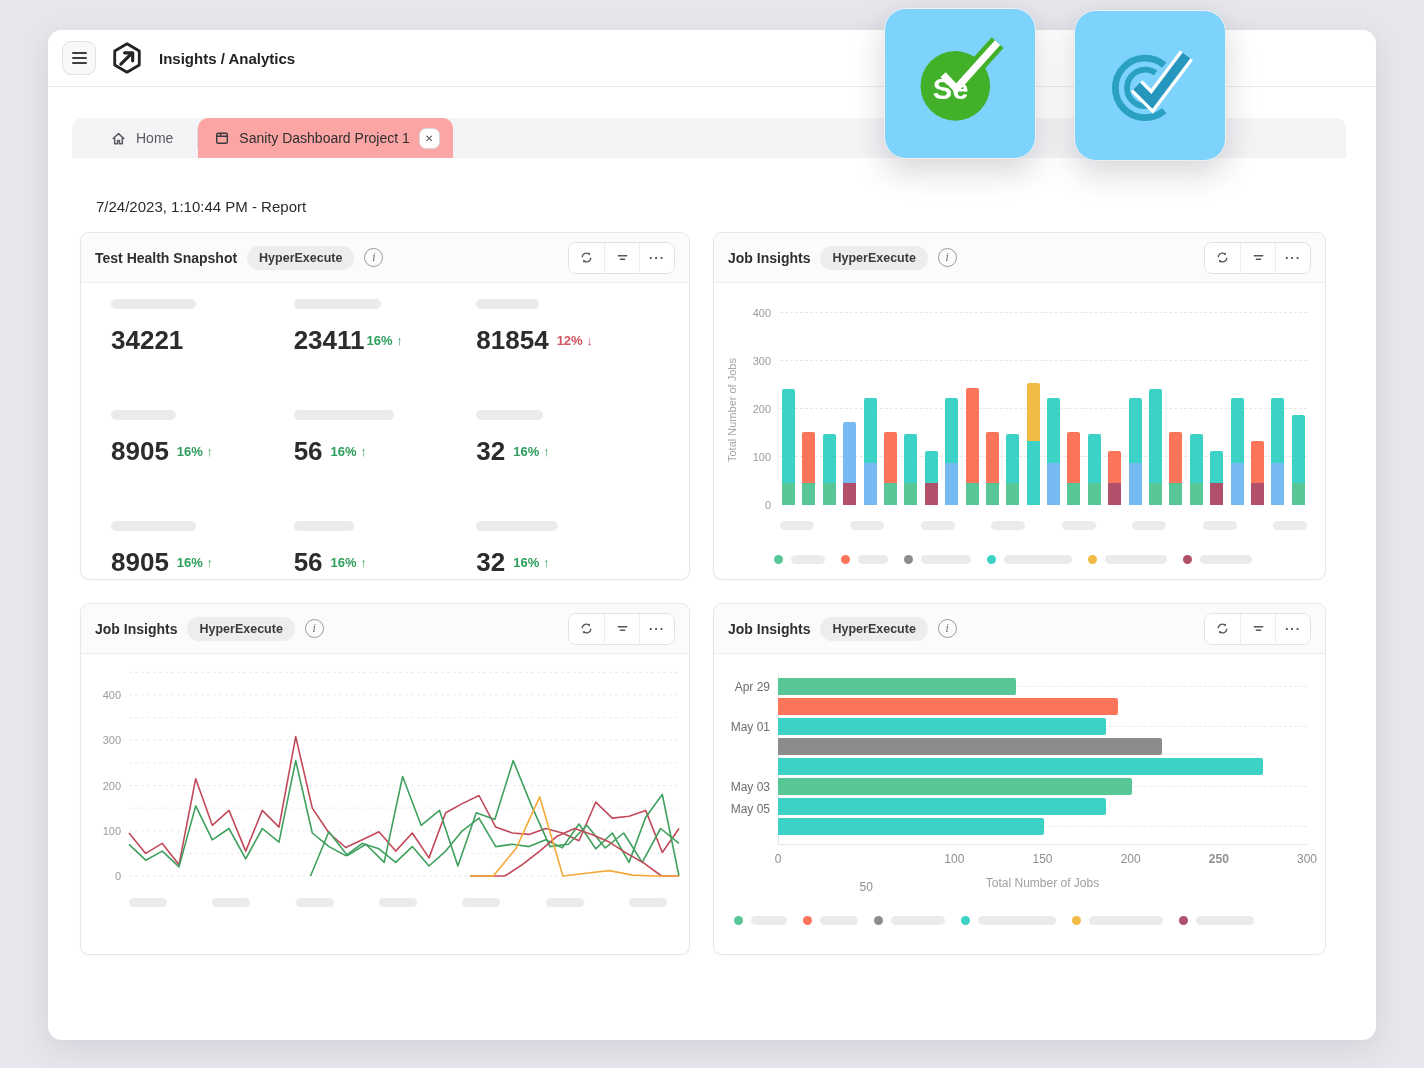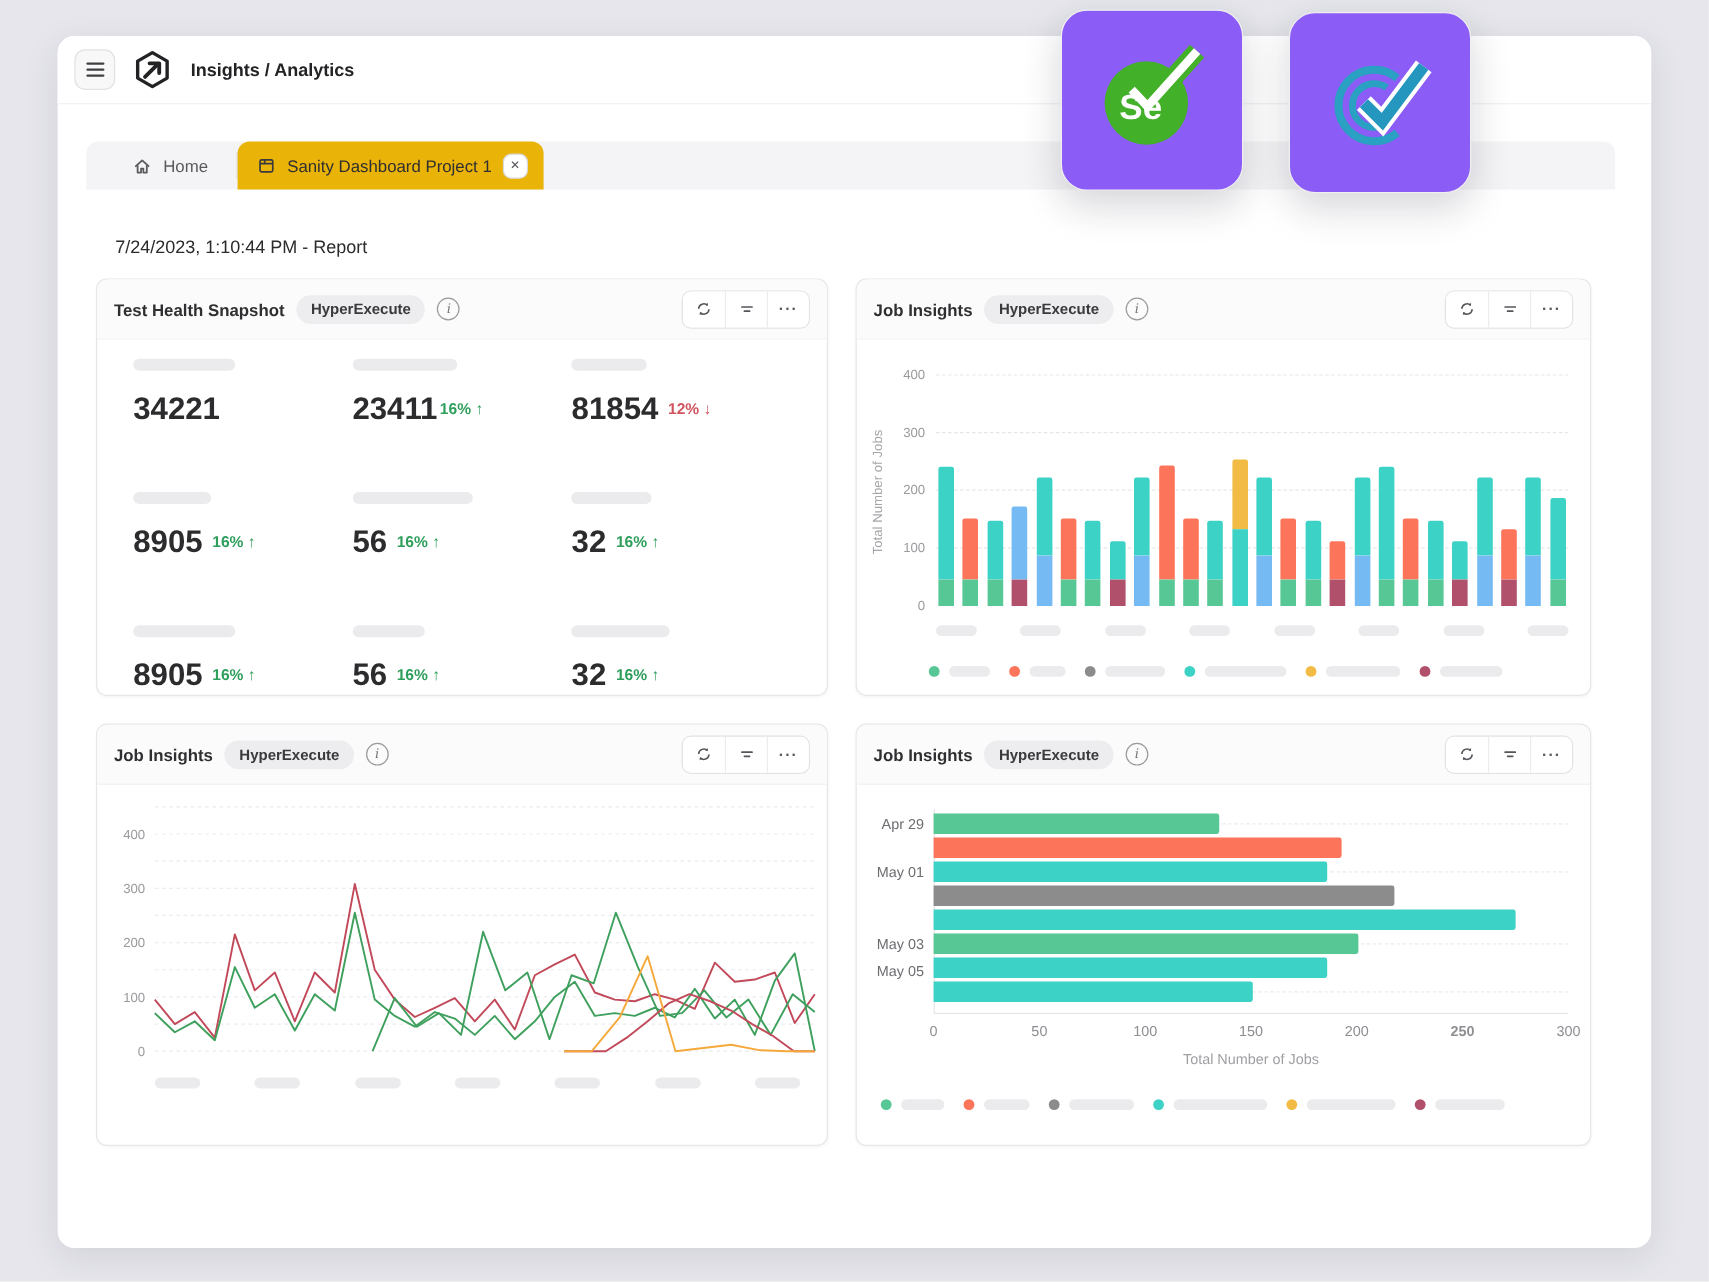--- a/index.html
+++ b/index.html
@@ -13,34 +13,34 @@
   
   .app-header { height:57px; display:flex; align-items:center; padding:0 14px;
                 border-bottom:1px solid #ebebee; border-radius:14px 14px 0 0; background:#fff; }
   .hamburger { width:34px; height:34px; border:1px solid #e2e2e6; border-radius:9px; background:#f8f8f9;
                display:flex; flex-direction:column; justify-content:center; align-items:center; gap:3.5px; cursor:pointer; }
   .hamburger i { display:block; width:15px; height:1.8px; background:#3f3f42; border-radius:1px; }
   .app-logo { margin-left:14px; display:flex; }
   .app-title { margin-left:15px; font-size:15px; font-weight:700; color:#232326; }
 
   
-  .overlay-card { position:absolute; width:152px; height:151px; background:#8b5cf6; border:1px solid #efeff2;
+  .overlay-card { position:absolute; width:152px; height:151px; background:#7dd3fc; border:1px solid #efeff2;
                   border-radius:22px; box-shadow:0 12px 32px rgba(30,30,50,.18); z-index:30;
                   display:flex; align-items:center; justify-content:center; }
   #card-se { left:884px; top:8px; }
   #card-cc { left:1074px; top:10px; }
 
   
   .tabstrip { position:absolute; left:24px; top:88px; width:1274px; height:40px;
               background:#f4f4f6; border-radius:10px 10px 0 0; display:flex; align-items:center; }
   .tab-home { display:flex; align-items:center; gap:9px; padding:0 24px 0 38px; height:40px;
               color:#5a5a5e; font-size:14px; cursor:pointer; }
   .tab-sep { width:1px; height:22px; background:#dcdcdf; }
   .tab-active { display:flex; align-items:center; gap:9px; padding:0 13px 0 16px; height:40px;
-                background:#eab308; border-radius:10px 10px 0 0; color:#2f2f31; font-size:14px; cursor:pointer; }
+                background:#fca5a5; border-radius:10px 10px 0 0; color:#2f2f31; font-size:14px; cursor:pointer; }
   .tab-close { width:21px; height:21px; border:1px solid #d9d9dc; border-radius:7px; background:#fff;
                display:flex; align-items:center; justify-content:center; font-size:10px; color:#55555a; cursor:pointer; }
 
   
   .report-row { position:absolute; left:48px; right:54px; top:158px; height:36px; display:flex; align-items:center; }
   .report-title { font-size:15px; font-weight:400; color:#2b2b2d; }
   .toolbar { margin-left:auto; display:flex; align-items:center; gap:9px; }
   .btn { height:34px; border:1px solid #dadadd; border-radius:9px; background:#f7f7f8; color:#3a3a3e;
          font-size:13.5px; font-weight:600; padding:0 15px; display:flex; align-items:center; cursor:pointer;
          font-family:"Liberation Sans", sans-serif; }
@@ -573,21 +573,21 @@
           <div class="litem">
             <span class="dot" style="background: rgb(176, 80, 107);"></span>
             <span class="lpill" style="width: 58px;"></span>
           </div>
         </div>
     <span class="cat" style="top: 26px;">Apr 29</span>
         <span class="cat" style="top: 66px;">May 01</span>
         <span class="cat" style="top: 126px;">May 03</span>
         <span class="cat" style="top: 148px;">May 05</span>
         <span class="xtick" style="left: 64px;">0</span>
-        <span class="xtick" style="left: 152.167px;">50</span>
+        <span class="xtick" style="left: 152.167px; margin-top: 28px;">50</span>
         <span class="xtick" style="left: 240.333px;">100</span>
         <span class="xtick" style="left: 328.5px;">150</span>
         <span class="xtick" style="left: 416.667px;">200</span>
         <span class="xtick" style="left: 504.833px; font-weight: bold;">250</span>
         <span class="xtick" style="left: 593px;">300</span>
       </div>
   </div>
 
 </div>
 

